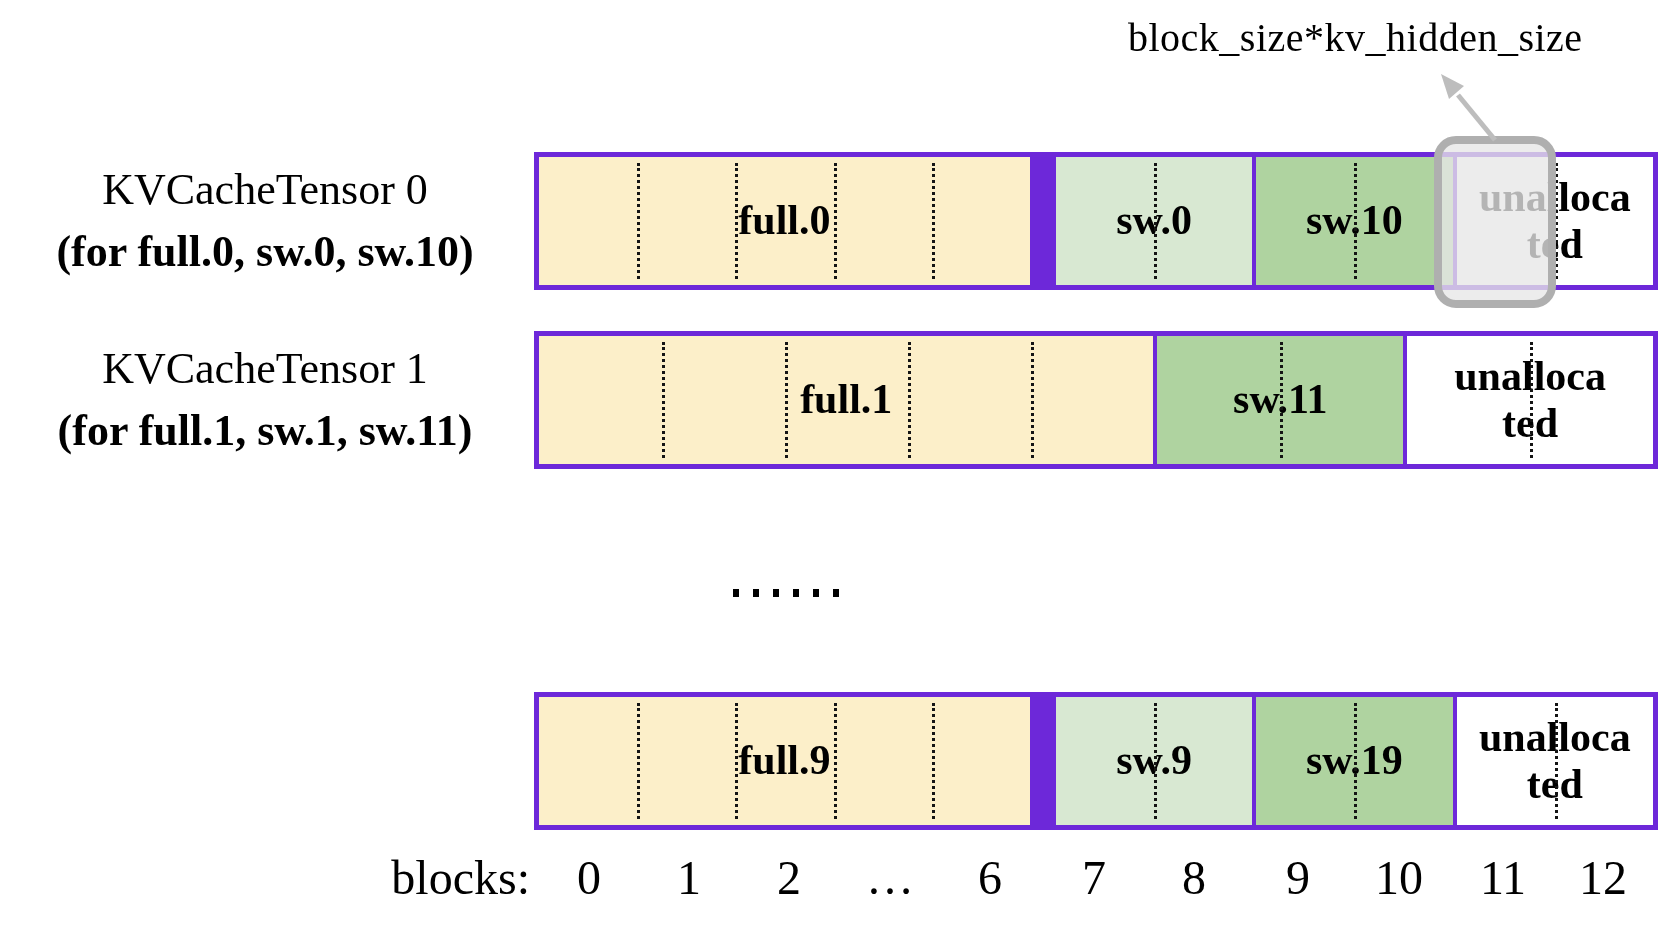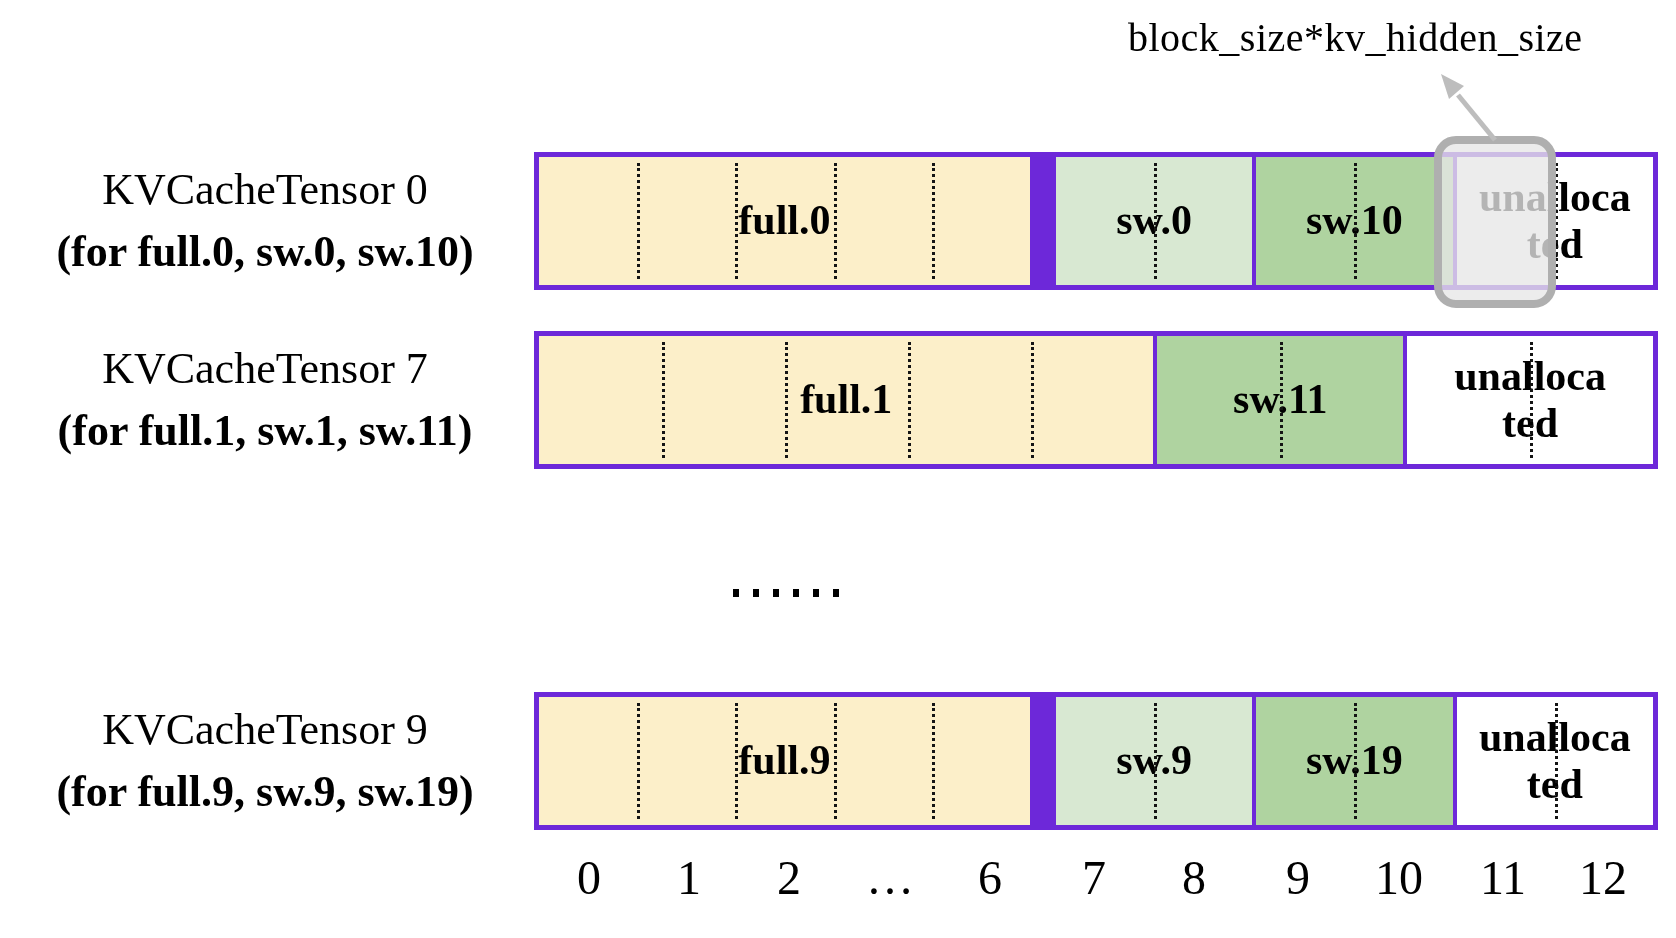--- a/index.html
+++ b/index.html
@@ -91,21 +91,21 @@
       <div class="vdot" style="left:50%"></div>
       <span>
           <div>unalloca</div>
           <div>ted</div>
         </span>
     </div>
   </div>
   <div class="highlight-rect"></div>
 
   <div class="row-label" style="top:338px">
-    <div class="l1">KVCacheTensor 7</div>
+    <div class="l1">KVCacheTensor 1</div>
     <div class="l2">(for full.1, sw.1, sw.11)</div>
   </div>
   <div class="bar" style="top:331px">
     <div class="seg seg-full">
       <div class="vdot" style="left:20%"></div>
       <div class="vdot" style="left:40%"></div>
       <div class="vdot" style="left:60%"></div>
       <div class="vdot" style="left:80%"></div>
       <span>full.1</span>
     </div>
@@ -124,24 +124,20 @@
 
   <div class="dots">
     <span></span>
       <span></span>
       <span></span>
       <span></span>
       <span></span>
       <span></span>
   </div>
 
-  <div class="row-label" style="top:699px">
-    <div class="l1">KVCacheTensor 9</div>
-    <div class="l2">(for full.9, sw.9, sw.19)</div>
-  </div>
   <div class="bar" style="top:692px">
     <div class="seg seg-full">
       <div class="vdot" style="left:20%"></div>
       <div class="vdot" style="left:40%"></div>
       <div class="vdot" style="left:60%"></div>
       <div class="vdot" style="left:80%"></div>
       <span>full.9</span>
     </div>
     <div class="seg seg-swlow">
       <div class="vdot" style="left:50%"></div>
@@ -153,20 +149,21 @@
     </div>
     <div class="seg seg-unalloc">
       <div class="vdot" style="left:50%"></div>
       <span>
           <div>unalloca</div>
           <div>ted</div>
         </span>
     </div>
   </div>
 
+  <div class="axis-label">blocks:</div>
   <span class="tick" style="left:589px">0</span>
   <span class="tick" style="left:689px">1</span>
   <span class="tick" style="left:789px">2</span>
   <span class="tick" style="left:890px">…</span>
   <span class="tick" style="left:990px">6</span>
   <span class="tick" style="left:1094px">7</span>
   <span class="tick" style="left:1194px">8</span>
   <span class="tick" style="left:1298px">9</span>
   <span class="tick" style="left:1399px">10</span>
   <span class="tick" style="left:1503px">11</span>

